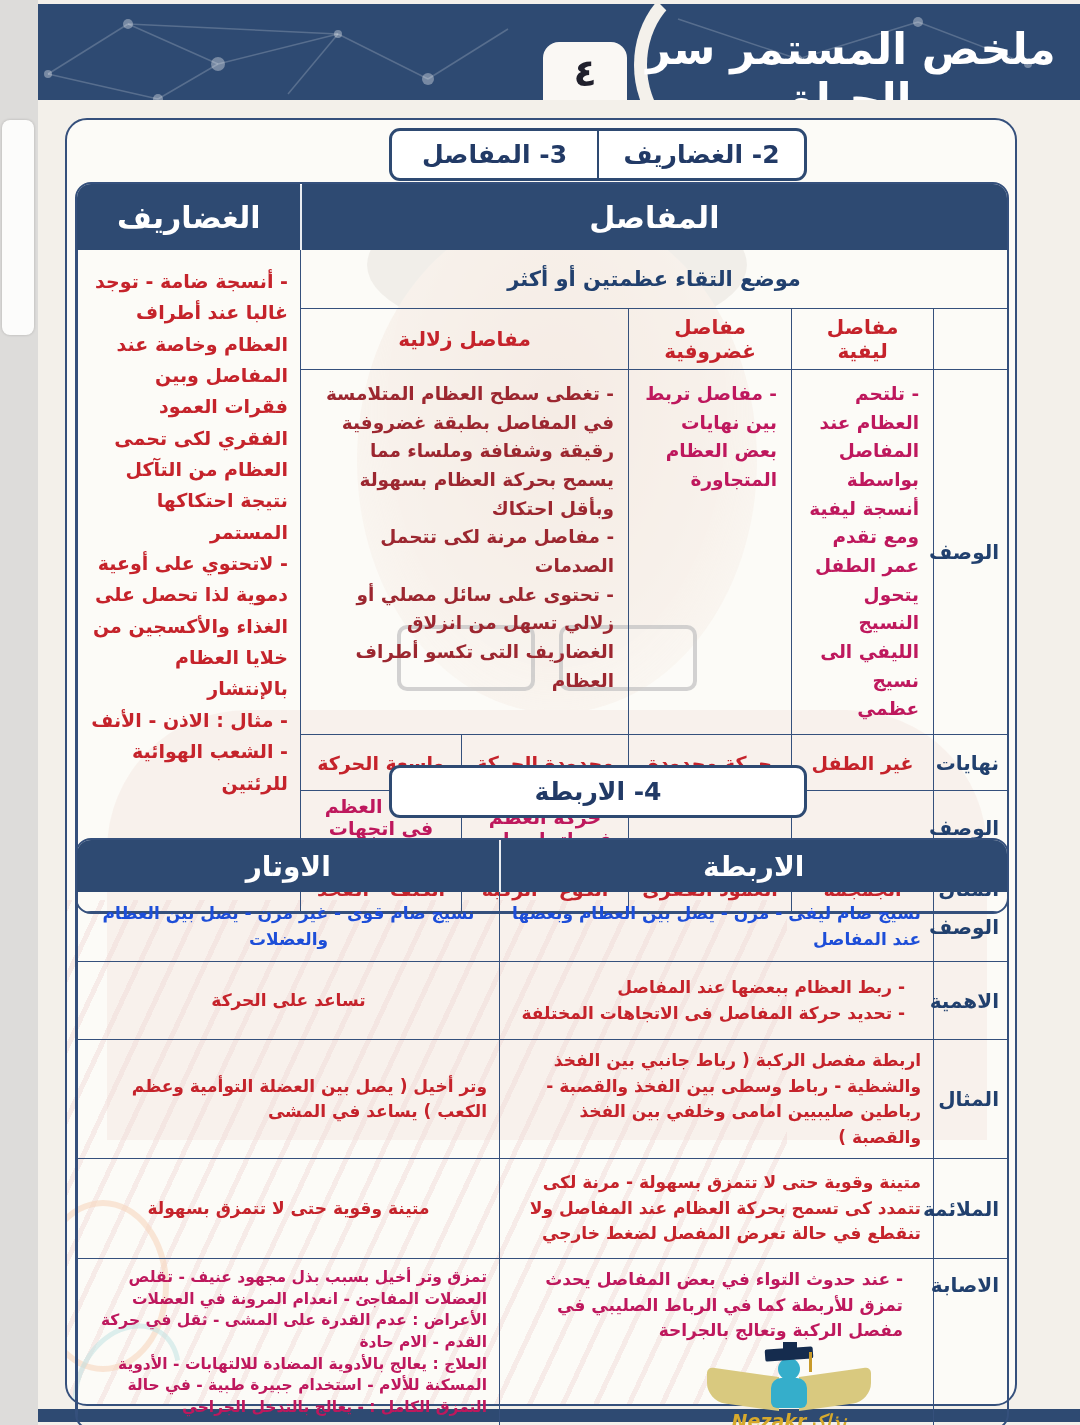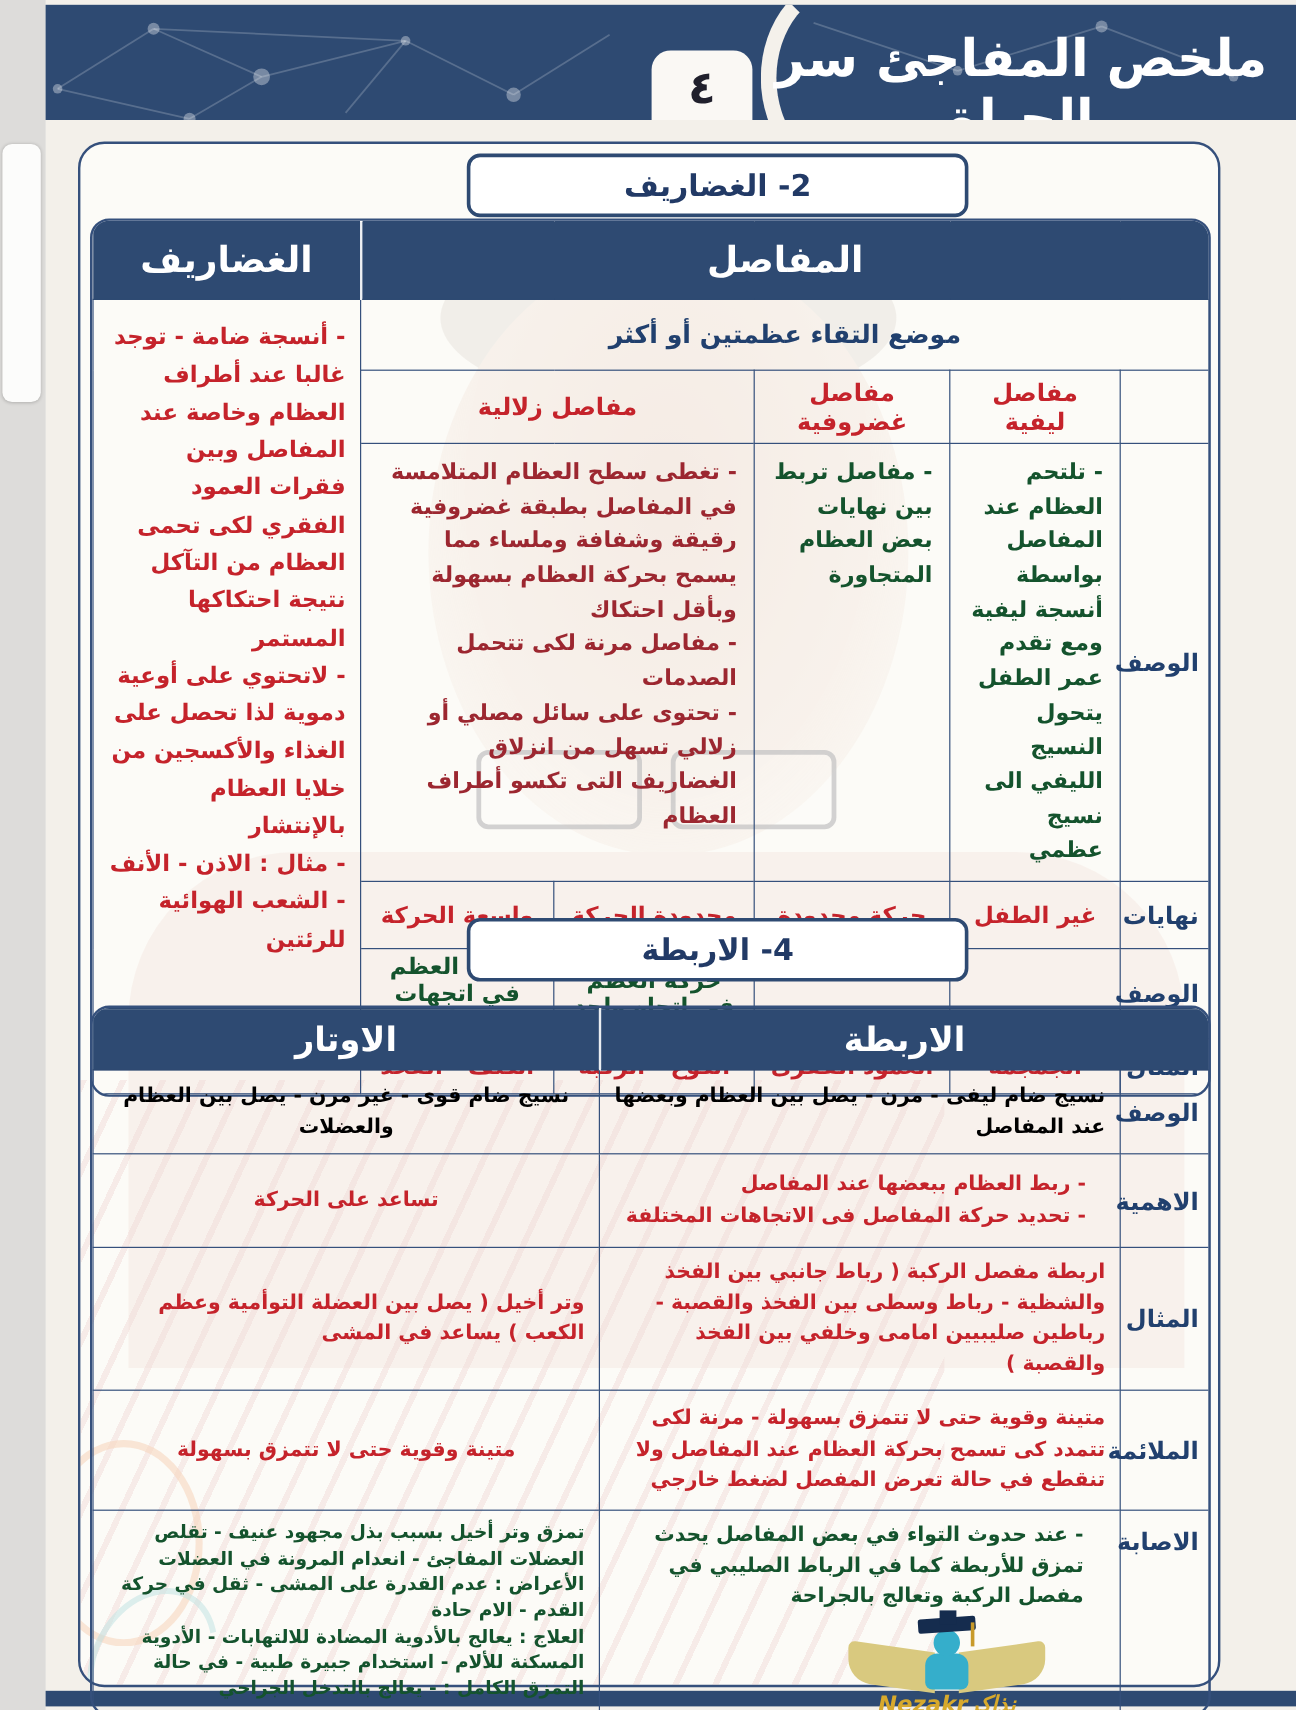--- a/index.html
+++ b/index.html
@@ -37,21 +37,21 @@
     display:flex;direction:rtl;z-index:3;}
   .chip .part{flex:1;display:flex;align-items:center;justify-content:center;font-size:25px;font-weight:bold;color:#223a66;direction:rtl;}
   .chip .part + .part{border-right:2.5px solid #2e4a72;}
   
   .tblwrap{position:absolute;left:8px;width:930px;border:2px solid #35507c;border-radius:16px;overflow:hidden;z-index:2;background:transparent;}
   table{border-collapse:collapse;width:100%;table-layout:fixed;direction:rtl;}
   td{border:1.6px solid #35507c;vertical-align:middle;font-weight:bold;padding:4px 8px;}
   td.hdr{background:#2e4a72;color:#ffffff;font-size:30px;text-align:center;height:56px;border-color:#2e4a72;}
   td.hdr.sep{border-right:2.5px solid rgba(255,255,255,.9);}
   td.lbl{text-align:center;font-size:20px;color:#21406e;}
-  .red{color:#c5232b;} .navy{color:#14532d;} .purple{color:#000000;} .darkred{color:#9c2730;}
+  .red{color:#c5232b;} .navy{color:#be185d;} .purple{color:#1d4ed8;} .darkred{color:#9c2730;}
   .ctr{text-align:center;}
   .ml{white-space:pre-line;text-align:right;}
   .cell-desc{font-size:18.5px;line-height:1.55;padding:10px 14px;vertical-align:top;}
   .cart-cell{font-size:19px;line-height:1.65;padding:16px 12px 10px 10px;vertical-align:top;color:#c5232b;text-align:right;white-space:pre-line;}
   .meet{text-align:center;font-size:21px;color:#21406e;height:50px;margin-top:48px;}
   .subhdr{text-align:center;font-size:20px;color:#c5232b;height:52px;}
   .mini{font-size:19px;}
   .t2cell{font-size:17px;line-height:1.5;padding:8px 12px;}
   .t2small{font-size:15.5px;line-height:1.4;}
   
@@ -98,38 +98,39 @@
         <circle cx="10" cy="70" r="4"></circle>
       <circle cx="760" cy="55" r="4"></circle>
         <circle cx="880" cy="18" r="5"></circle>
         <circle cx="990" cy="60" r="4"></circle>
     </g>
   </svg>
   <div class="page-tab">
     <span>٤</span>
   </div>
   <div class="title-arc"></div>
-  <div class="banner-title">ملخص المفاجئ سر الحياة</div>
+  <div class="banner-title">ملخص المستمر سر الحياة</div>
 </div>
 
 <div class="card">
 
   <div class="wm">
     <div class="wm-hair"></div>
     <div class="wm-head"></div>
     <div class="wm-glass" style="left:330px;"></div>
     <div class="wm-glass" style="left:492px;"></div>
     <div class="wm-shoulders"></div>
     <div class="wm-shirt"></div>
     <div class="wm-doodle1"></div>
     <div class="wm-doodle2"></div>
   </div>
 
   <div class="chip" style="top:8px;">
     <div class="part">2- الغضاريف</div>
+    <div class="part">3- المفاصل</div>
   </div>
 
   <div class="tblwrap" style="top:62px;">
     <table>
       <colgroup>
         <col style="width:74px">
           <col style="width:142px">
           <col style="width:163px">
         <col style="width:167px">
           <col style="width:161px">

